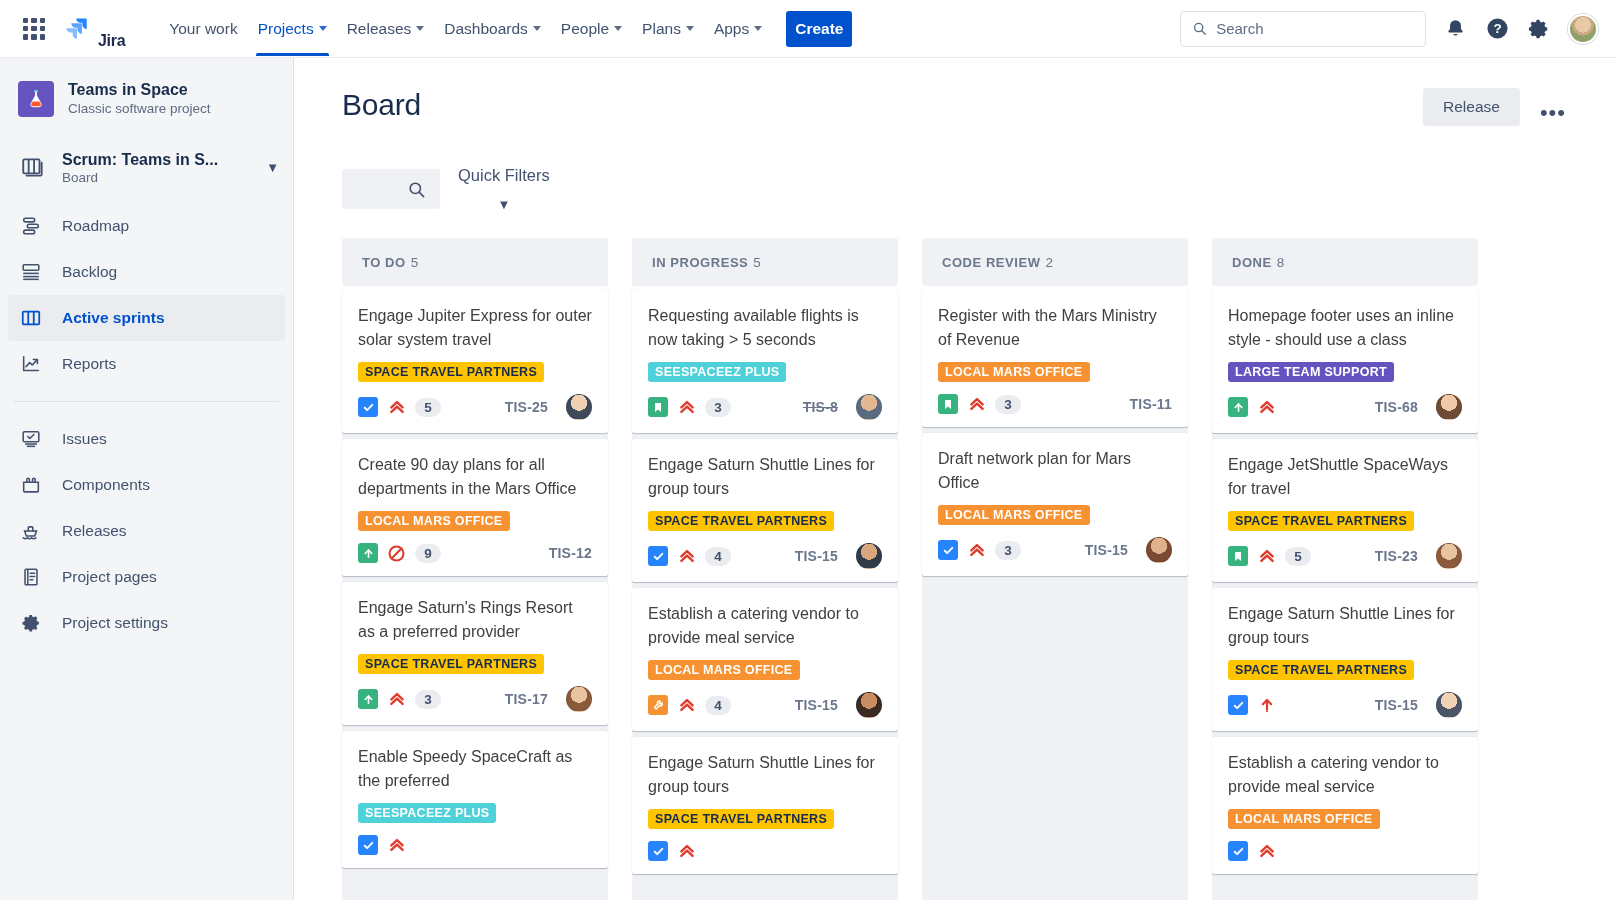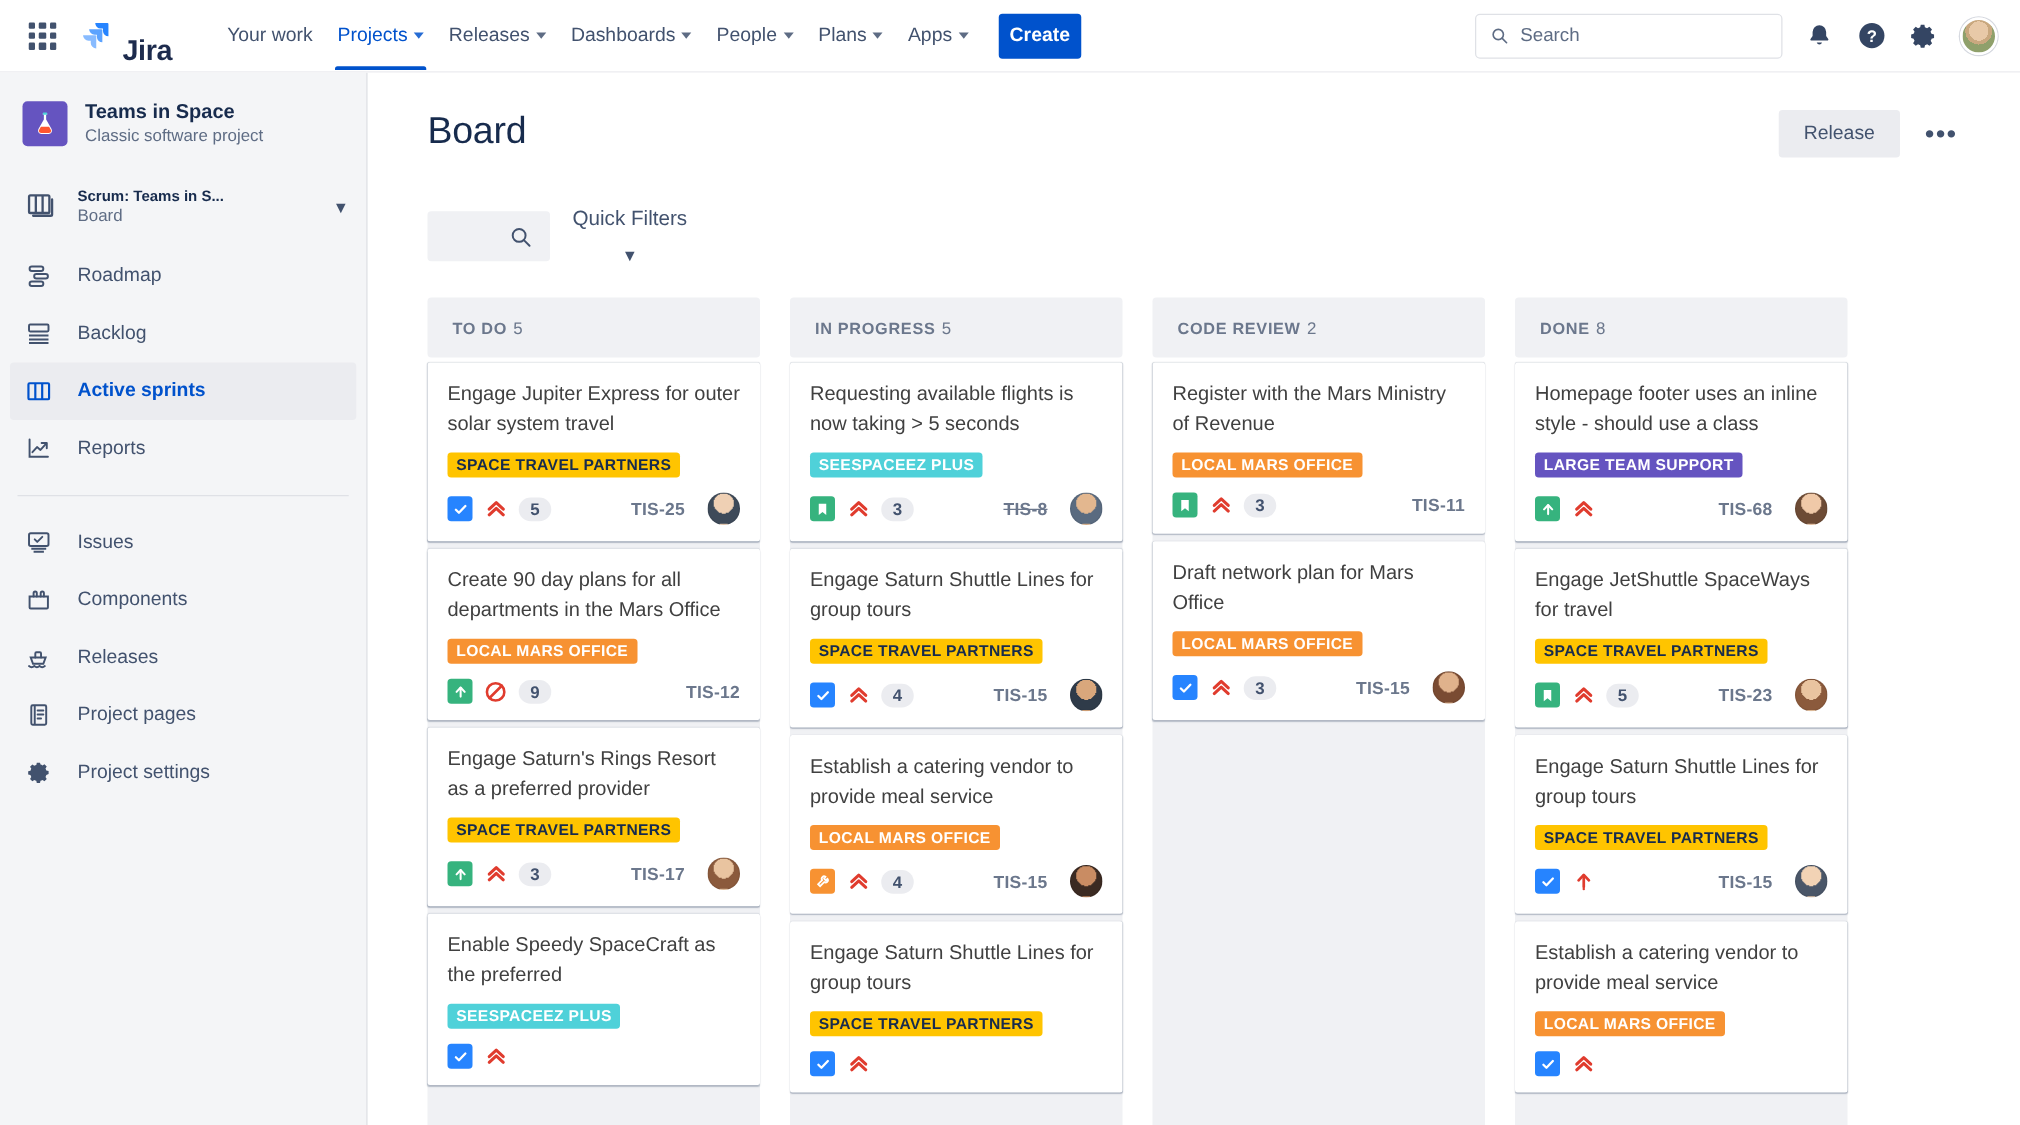--- a/index.html
+++ b/index.html
@@ -20,21 +20,21 @@
     padding: 0 18px 0 18px;
     position: relative;
   }
   .appswitcher {
     width: 32px; height: 32px;
     display: grid; grid-template-columns: repeat(3,1fr); grid-template-rows: repeat(3,1fr);
     gap: 3px; padding: 5px; cursor: pointer; margin-right: 14px;
   }
   .appswitcher span { background: #42526e; border-radius: 1px; display:block; }
   .brand { display:flex; align-items:center; gap:8px; margin-right: 34px; cursor:pointer; }
-  .brand-txt { font-size: 23px; font-weight: 600; letter-spacing:-0.3px; color:#1d2b4d;margin-top:24px; }
+  .brand-txt { font-size: 16px; font-weight: 600; letter-spacing:-0.3px; color:#1d2b4d;margin-top:24px; }
   .navitem {
     font-size: 15.5px; color: #42526e; padding: 18px 10px;
     display:flex; align-items:center; gap:5px; cursor:pointer;
     position: relative; white-space: nowrap;
   }
   .navitem.active { color: #0052cc; font-weight: 500; }
   .navitem.active::after {
     content:''; position:absolute; left:8px; right:8px; bottom:0;
     height:3px; background:#0052cc; border-radius:2px 2px 0 0;
   }
@@ -71,39 +71,39 @@
   }
   .proj-head { display:flex; gap:14px; align-items:center; padding: 0 16px 0 18px; margin-bottom:26px; cursor:pointer; }
   .proj-avatar {
     width:36px;height:36px;border-radius:4px;background:#6554c0;flex:0 0 36px;
     display:flex;align-items:center;justify-content:center;
   }
   .proj-name { font-size:16px; font-weight:700; color:#172b4d; line-height:1.25; }
   .proj-sub { font-size:13.5px; color:#5e6c84; line-height:1.35; }
   .board-sel { display:flex; align-items:center; gap:16px; padding: 6px 14px 6px 20px; margin-bottom:12px; cursor:pointer; }
   .board-sel .bs-txt { flex:1; }
-  .bs-name { font-size:12px; font-weight:700; color:#172b4d; line-height:1.25; }
+  .bs-name { font-size:16px; font-weight:700; color:#172b4d; line-height:1.25; }
   .bs-sub { font-size:13.5px; color:#5e6c84; }
   .chev-down { color:#42526e; font-size:13px; }
   .navlist { padding: 0 8px; }
   .navrow {
     display:flex; align-items:center; gap:20px; height:46px;
     padding: 0 12px; border-radius:3px; cursor:pointer; color:#42526e;
   }
   .navrow .lbl { font-size:15.5px; }
   .navrow.sel { background:#ebecf0; }
   .navrow.sel .lbl { color:#0052cc; font-weight:600; }
   .navrow.sel svg { color:#0052cc; }
   .divider { height:1px; background:#dfe1e6; margin: 14px 14px; }
 
   
   .main { flex:1; padding: 30px 0 0 48px; overflow:hidden; position:relative; }
   .main-head { display:flex; align-items:flex-start; padding-right:44px; }
   .page-title { font-size:30px; font-weight:500; color:#172b4d; letter-spacing:-0.2px; }
-  .head-actions { margin-left:auto; display:flex; align-items:center; gap:14px; }
+  .head-actions { margin-left:auto; display:flex; align-items:flex-end; gap:14px; }
   .release-btn {
     background:#ebecf0; border:none; border-radius:3px; color:#42526e;
     font-size:15.5px; padding:10px 20px; cursor:pointer; font-family:inherit;
   }
   .more-btn { font-size:22px; color:#42526e; letter-spacing:1px; cursor:pointer; padding:2px 6px; line-height:1; }
 
   .filterbar { display:flex; align-items:center; gap:18px; margin-top:40px; }
   .mini-search {
     width:98px; height:40px; background:#f0f1f4; border:none; border-radius:3px;
     display:flex; align-items:center; justify-content:flex-end; padding-right:14px; cursor:pointer;

